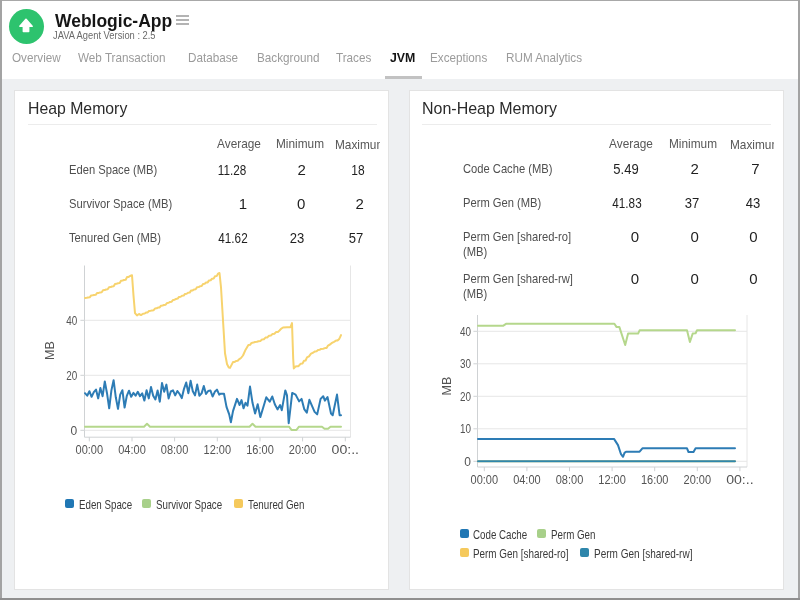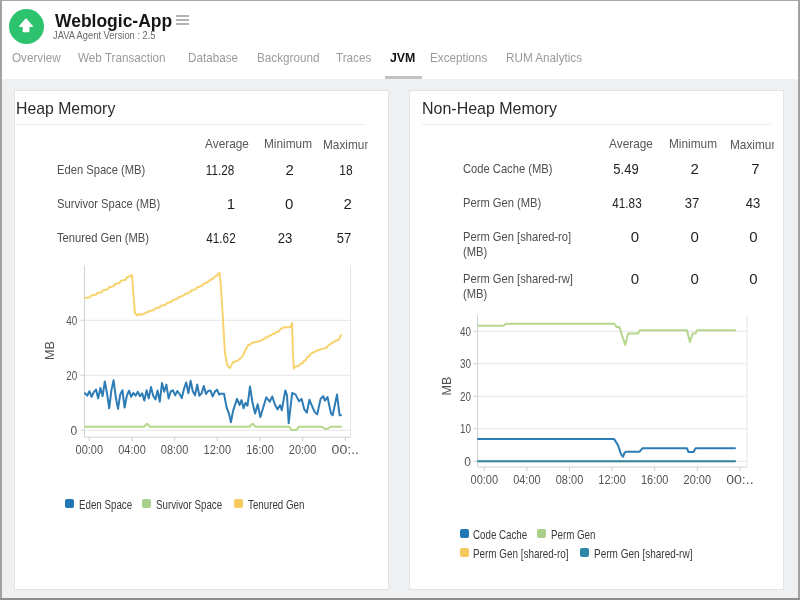--- a/index.html
+++ b/index.html
@@ -23,21 +23,21 @@
 <div style="position:absolute;left:78.4px;top:57.1px;transform:translateY(-50%) scaleX(0.9);transform-origin:left center;font-size:13px;color:#9b9b9b;font-weight:400;white-space:nowrap;">Web Transaction</div>
 <div style="position:absolute;left:187.5px;top:57.1px;transform:translateY(-50%) scaleX(0.9);transform-origin:left center;font-size:13px;color:#9b9b9b;font-weight:400;white-space:nowrap;">Database</div>
 <div style="position:absolute;left:257.4px;top:57.1px;transform:translateY(-50%) scaleX(0.9);transform-origin:left center;font-size:13px;color:#9b9b9b;font-weight:400;white-space:nowrap;">Background</div>
 <div style="position:absolute;left:336px;top:57.1px;transform:translateY(-50%) scaleX(0.9);transform-origin:left center;font-size:13px;color:#9b9b9b;font-weight:400;white-space:nowrap;">Traces</div>
 <div style="position:absolute;left:390px;top:57.1px;transform:translateY(-50%) scaleX(0.95);transform-origin:left center;font-size:13px;color:#141414;font-weight:700;white-space:nowrap;">JVM</div>
 <div style="position:absolute;left:430px;top:57.1px;transform:translateY(-50%) scaleX(0.9);transform-origin:left center;font-size:13px;color:#9b9b9b;font-weight:400;white-space:nowrap;">Exceptions</div>
 <div style="position:absolute;left:506.2px;top:57.1px;transform:translateY(-50%) scaleX(0.9);transform-origin:left center;font-size:13px;color:#9b9b9b;font-weight:400;white-space:nowrap;">RUM Analytics</div>
 <div style="position:absolute;left:385px;top:75.7px;width:37px;height:2.9px;background:#c2c2c2;"></div>
 <div style="position:absolute;left:14px;top:90px;width:373px;height:498px;background:#fff;border:1px solid #e3e3e3;"></div>
 <div style="position:absolute;left:409px;top:90px;width:373px;height:498px;background:#fff;border:1px solid #e3e3e3;"></div>
-<div style="position:absolute;left:4px;top:91px;width:373px;height:496px;overflow:hidden;">
+<div style="position:absolute;left:16px;top:91px;width:373px;height:496px;overflow:hidden;">
 <div style="position:absolute;left:12px;top:18.400000000000006px;transform:translateY(-50%) scaleX(0.93);transform-origin:left center;font-size:17px;color:#2b2b2b;font-weight:400;white-space:nowrap;">Heap Memory</div>
 <div style="position:absolute;left:12px;top:33px;width:349px;height:1px;background:#ececec;"></div>
 <div style="position:absolute;left:223px;top:51.5px;transform:translate(-50%,-50%) scaleX(0.91);font-size:13px;color:#575757;font-weight:400;white-space:nowrap;">Average</div>
 <div style="position:absolute;left:284px;top:51.5px;transform:translate(-50%,-50%) scaleX(0.91);font-size:13px;color:#575757;font-weight:400;white-space:nowrap;">Minimum</div>
 <div style="position:absolute;left:319px;top:51.5px;width:45px;height:16px;overflow:hidden;transform:translateY(-50%);"><span style="display:inline-block;font-size:13px;color:#575757;transform:scaleX(0.91);transform-origin:left center;white-space:nowrap;">Maximum</span></div>
 <div style="position:absolute;left:53px;top:78px;transform:translateY(-50%) scaleX(0.86);transform-origin:left center;font-size:13px;color:#4f4f4f;font-weight:400;white-space:nowrap;">Eden Space (MB)</div>
 <div style="position:absolute;left:216px;top:78px;transform:translate(-50%,-50%) scaleX(0.78);font-size:15px;color:#1f1f1f;font-weight:400;white-space:nowrap;">11.28</div>
 <div style="position:absolute;left:285.6px;top:78px;transform:translate(-50%,-50%);font-size:15px;color:#1f1f1f;font-weight:400;white-space:nowrap;">2</div>
 <div style="position:absolute;left:341.6px;top:78px;transform:translate(-50%,-50%) scaleX(0.8);font-size:15px;color:#1f1f1f;font-weight:400;white-space:nowrap;">18</div>
 <div style="position:absolute;left:53px;top:112px;transform:translateY(-50%) scaleX(0.86);transform-origin:left center;font-size:13px;color:#4f4f4f;font-weight:400;white-space:nowrap;">Survivor Space (MB)</div>

